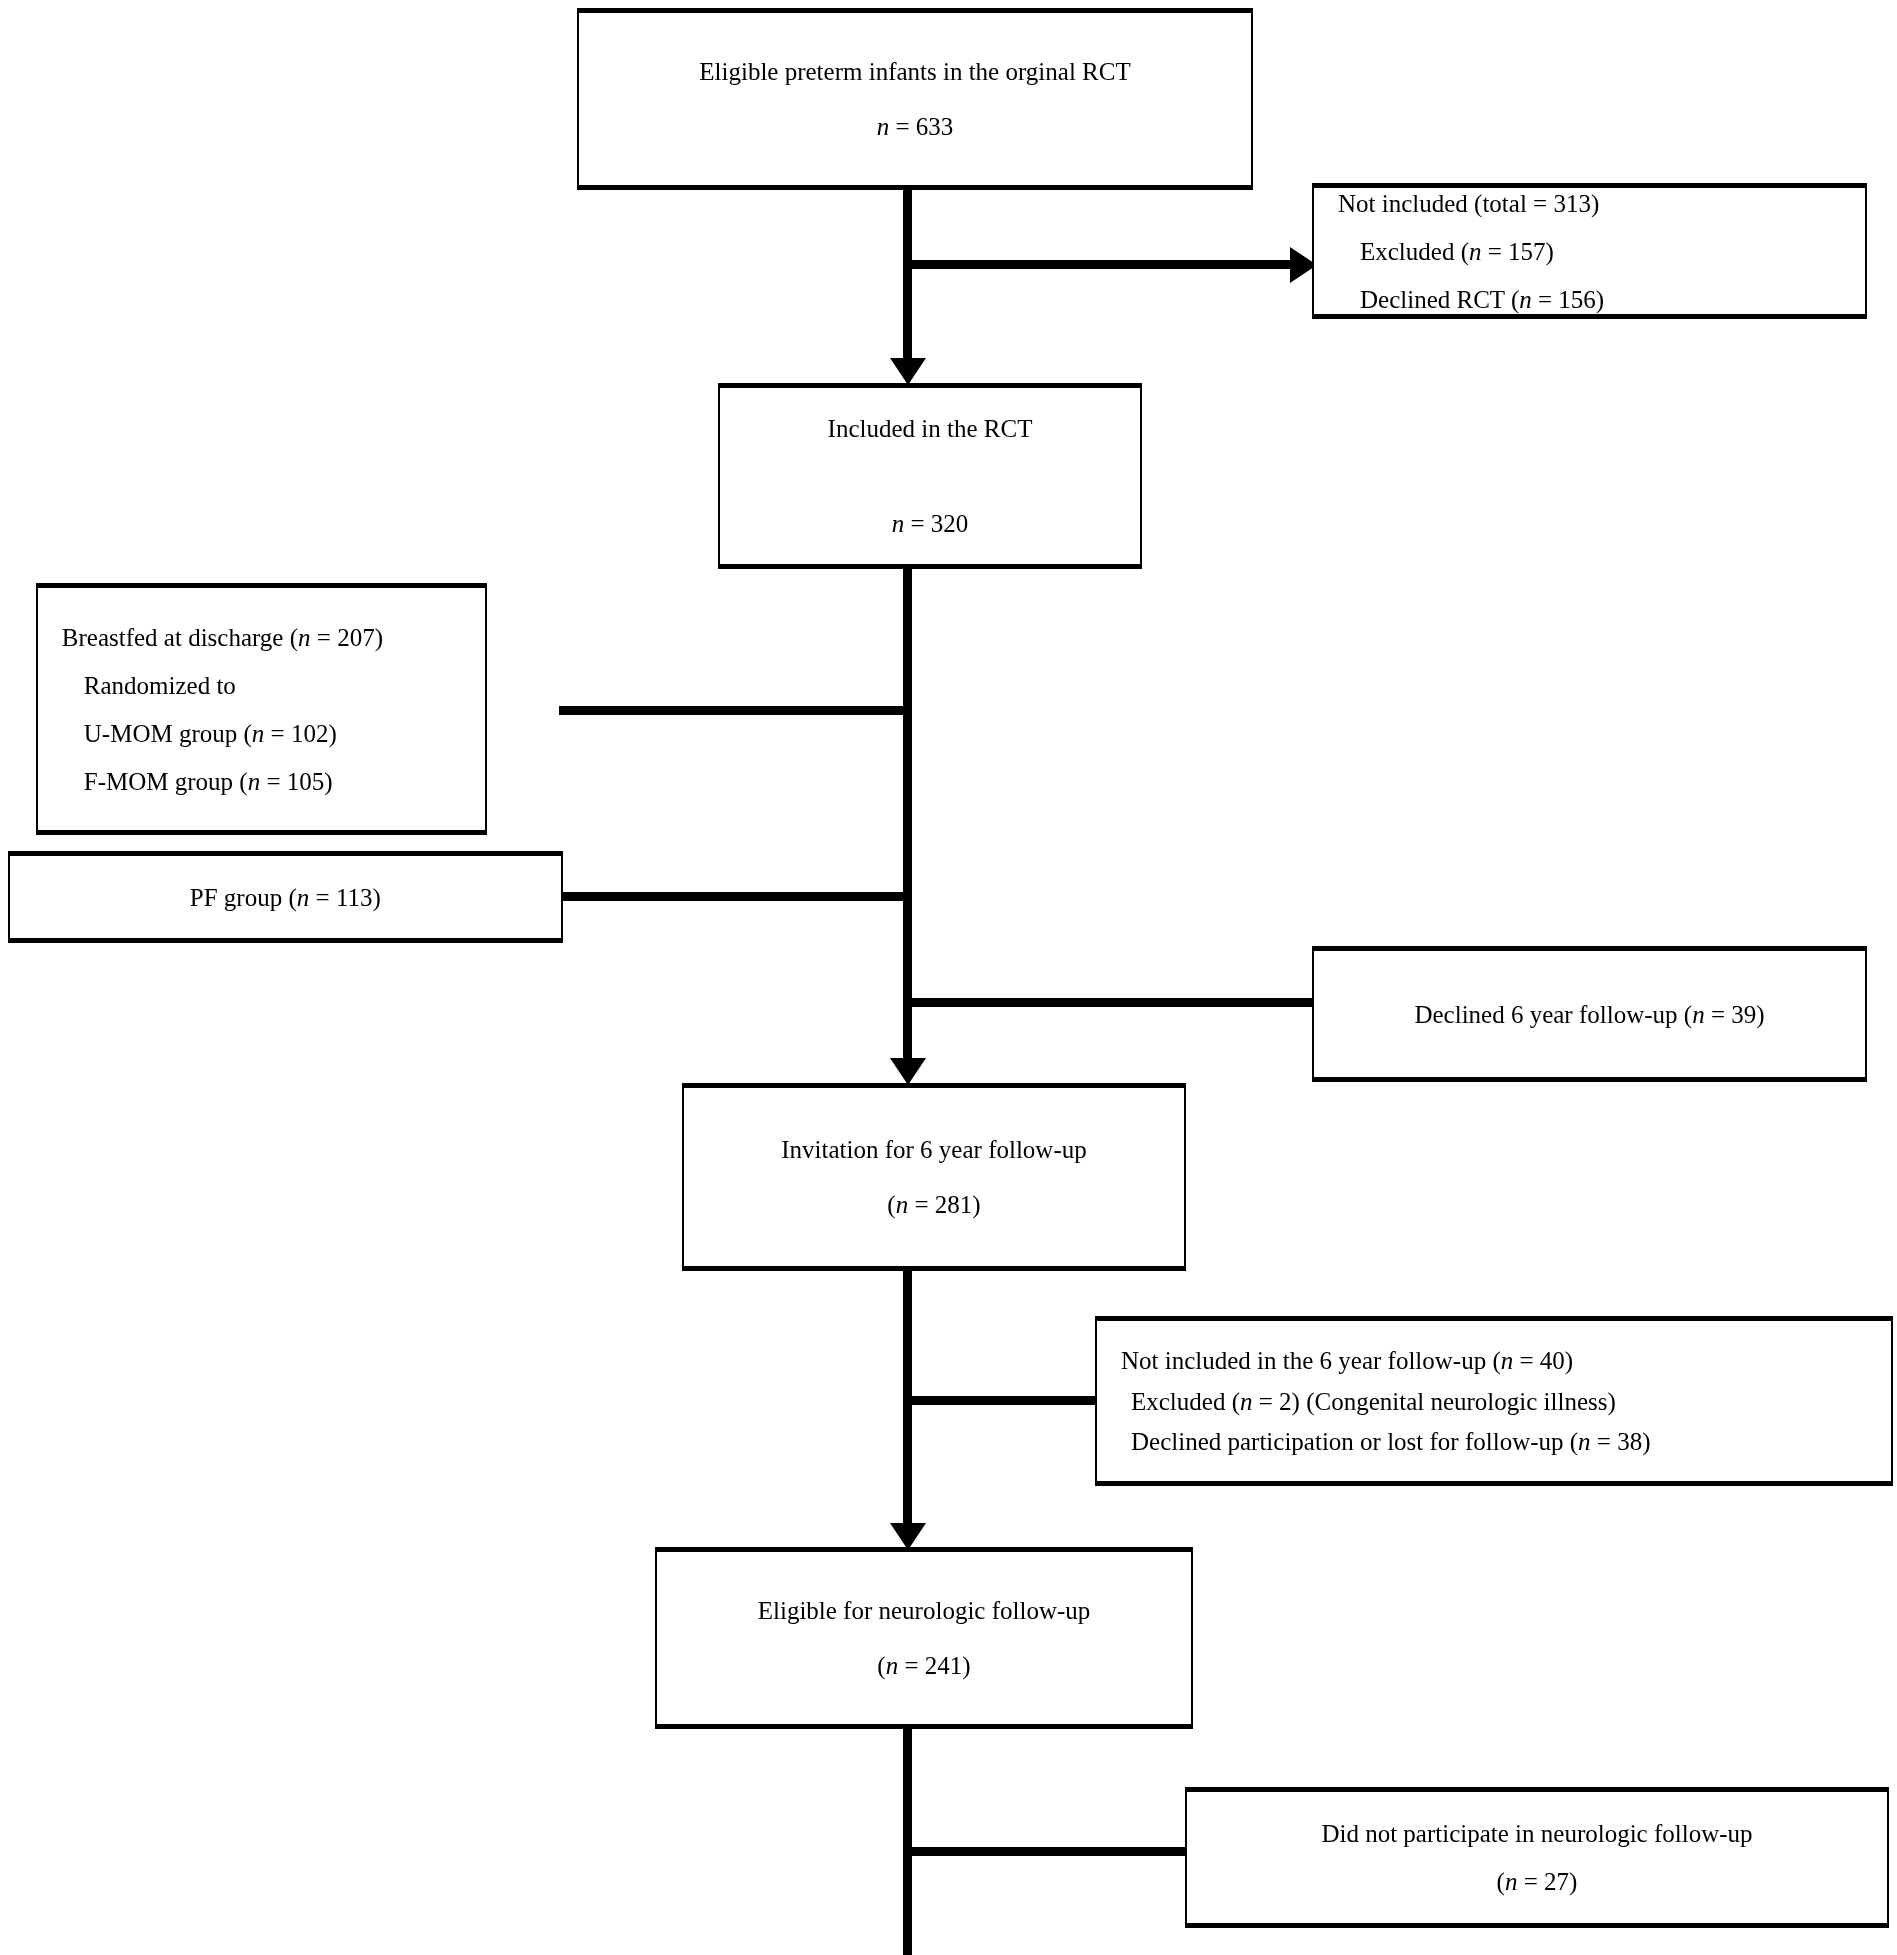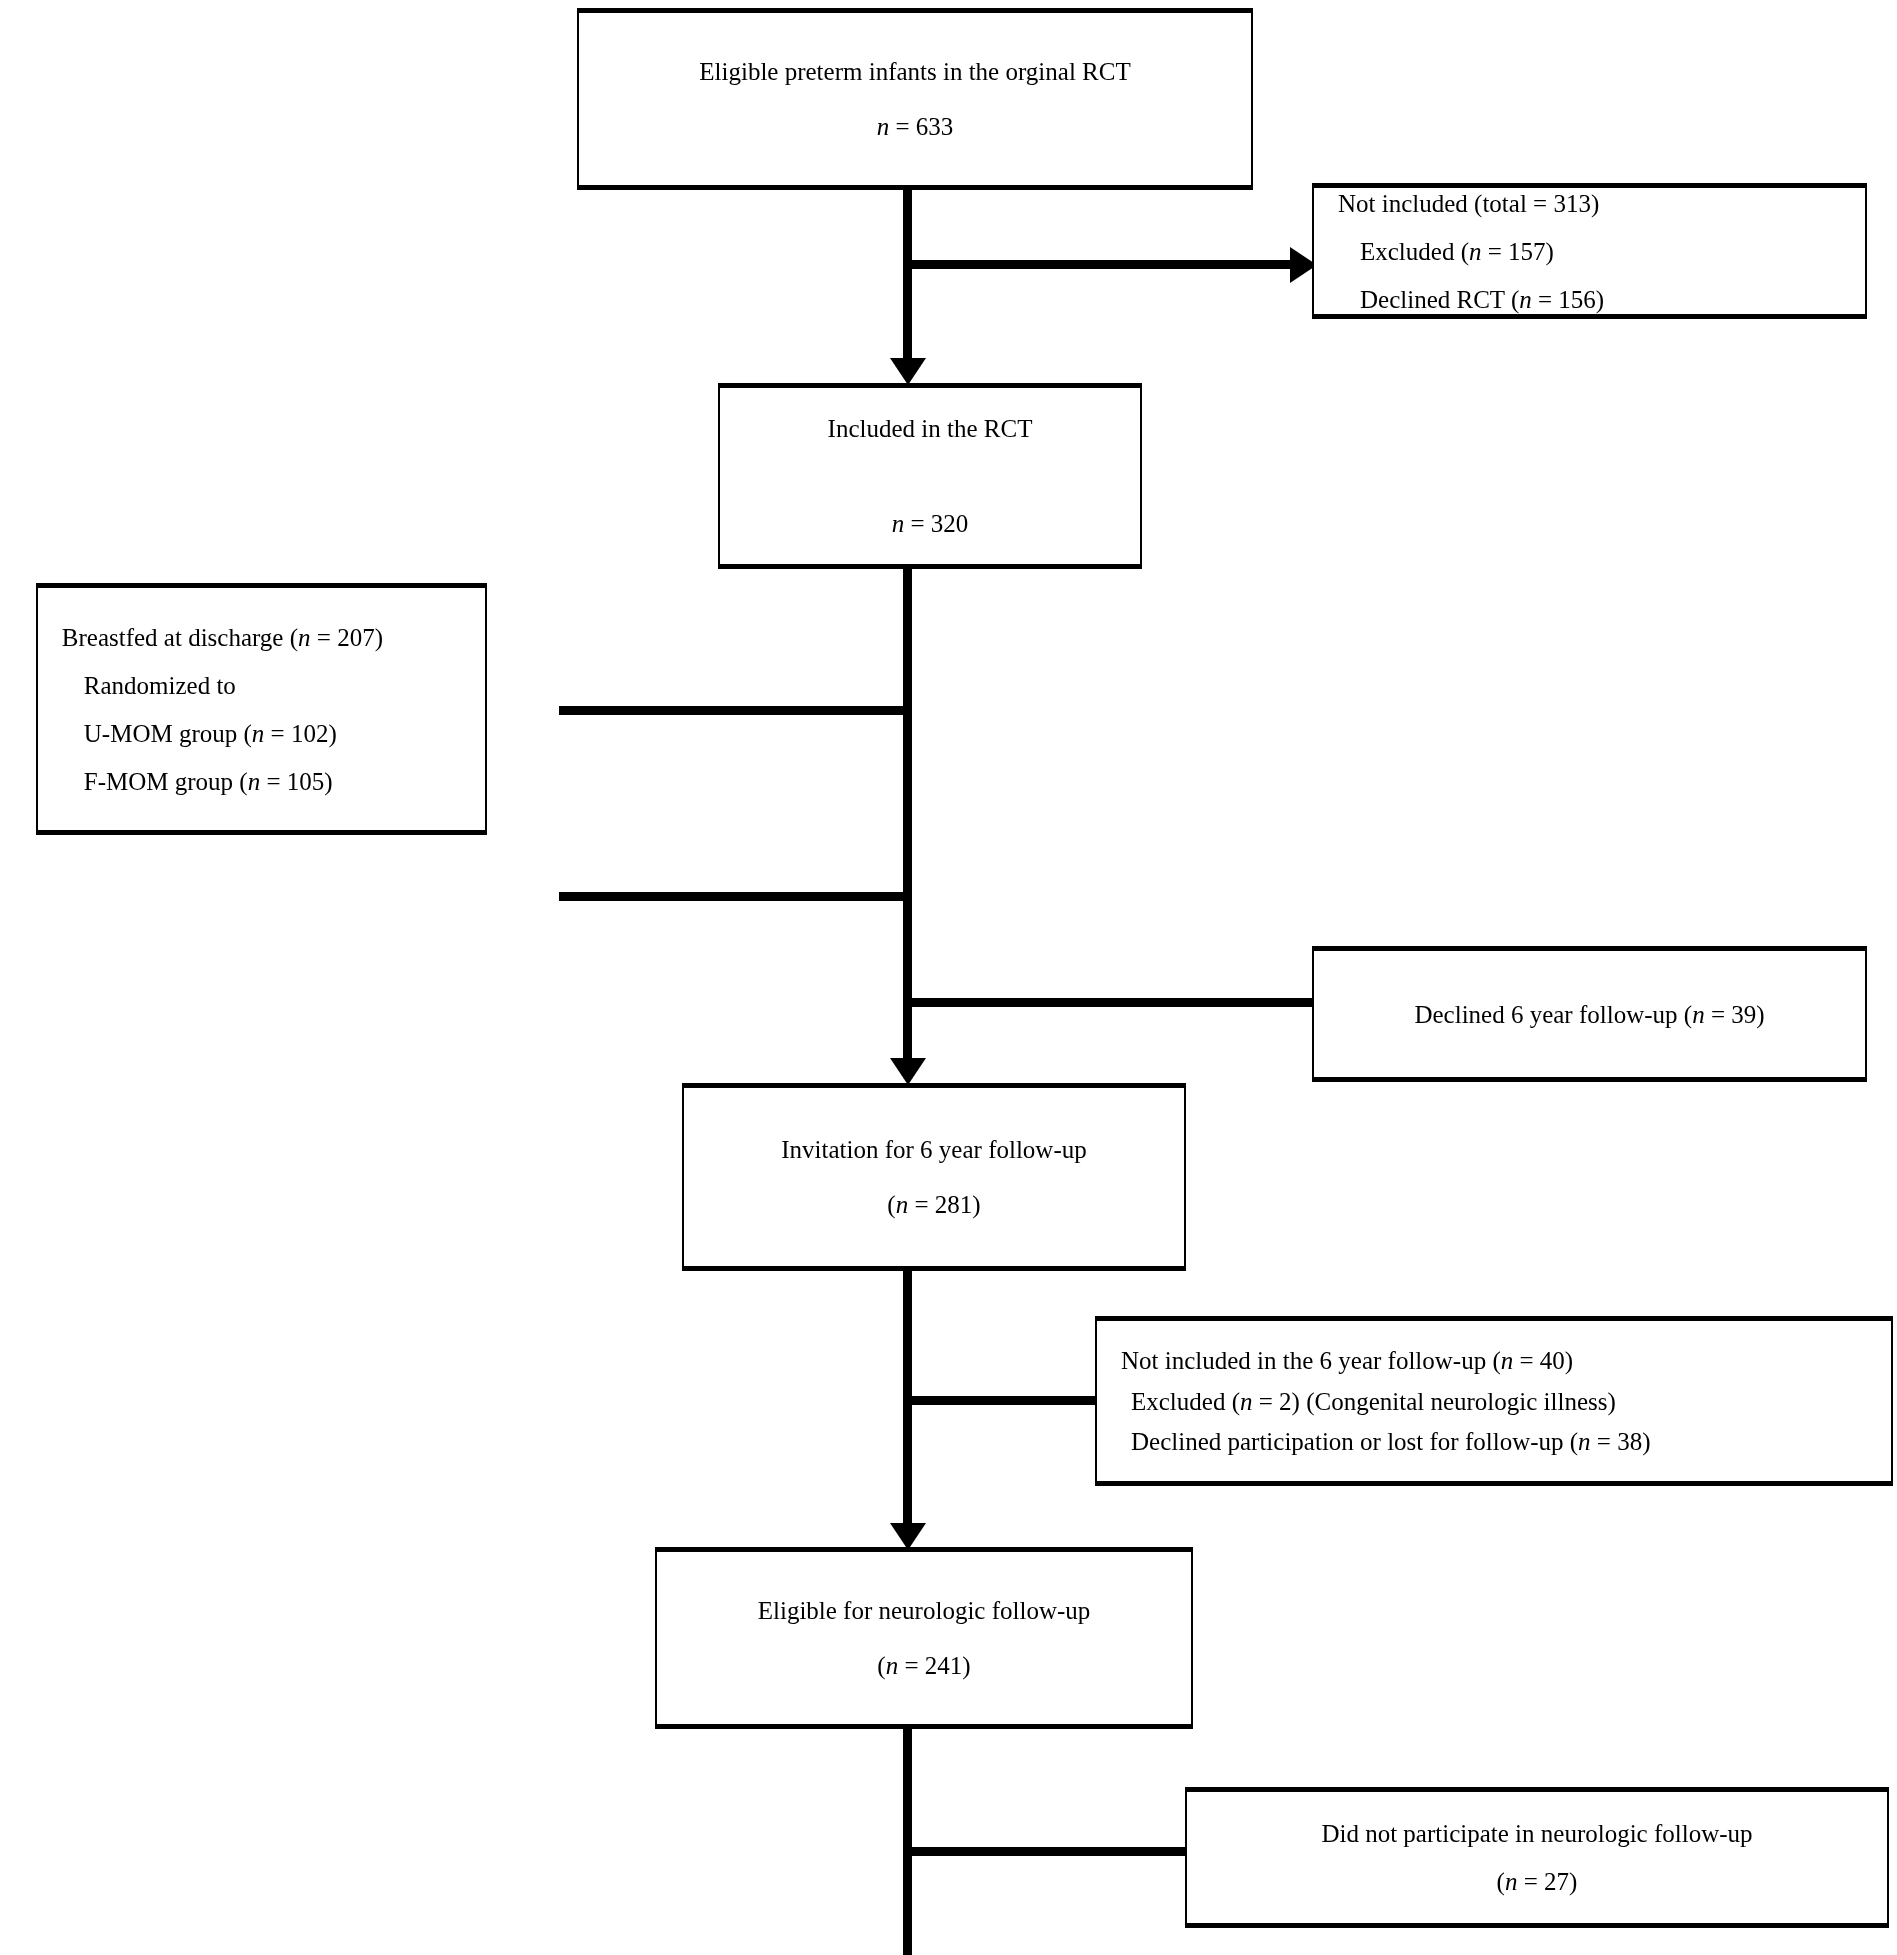--- a/index.html
+++ b/index.html
@@ -106,20 +106,23 @@
   <div class="box heavy lft" style="left:7.8px; top:583px; width:451px; height:252px;margin-left:28px;">
     <div class="line pad-l">Breastfed at discharge (<i class="v">n</i> = 207)</div>
     <div class="gap-md"></div>
     <div class="line indent1">Randomized to</div>
     <div class="gap-md"></div>
     <div class="line indent1">U-MOM group (<i class="v">n</i> = 102)</div>
     <div class="gap-md"></div>
     <div class="line indent1">F-MOM group (<i class="v">n</i> = 105)</div>
   </div>
 
+  <div class="box heavy ctr" style="left:7.8px; top:851px; width:555px; height:92px;">
+    <div class="line">PF group (<i class="v">n</i> = 113)</div>
+  </div>
 
   <div class="box heavy ctr" style="left:1312px; top:946px; width:555px; height:136px;">
     <div class="line">Declined 6 year follow-up (<i class="v">n</i> = 39)</div>
   </div>
 
   <div class="box heavy ctr" style="left:682px; top:1083px; width:504px; height:188px;">
     <div class="line">Invitation for 6 year follow-up</div>
     <div class="gap-lg"></div>
     <div class="line">(<i class="v">n</i> = 281)</div>
   </div>

